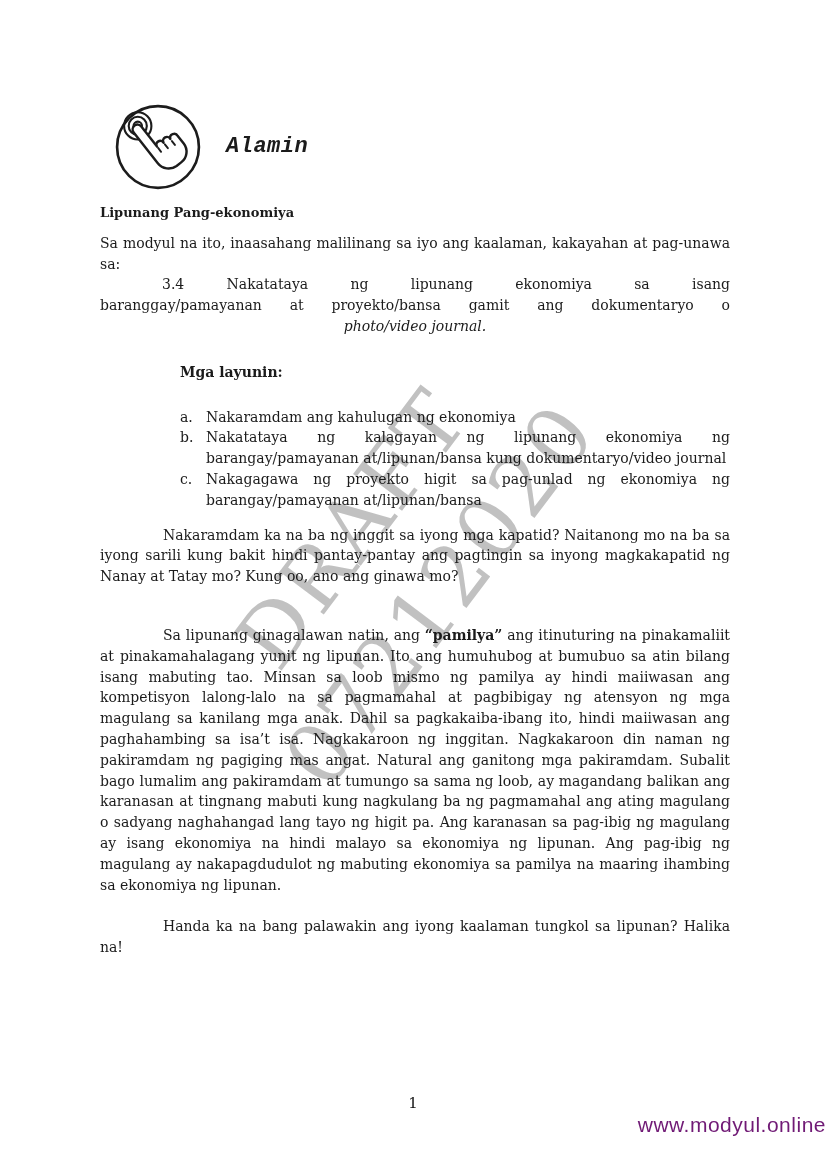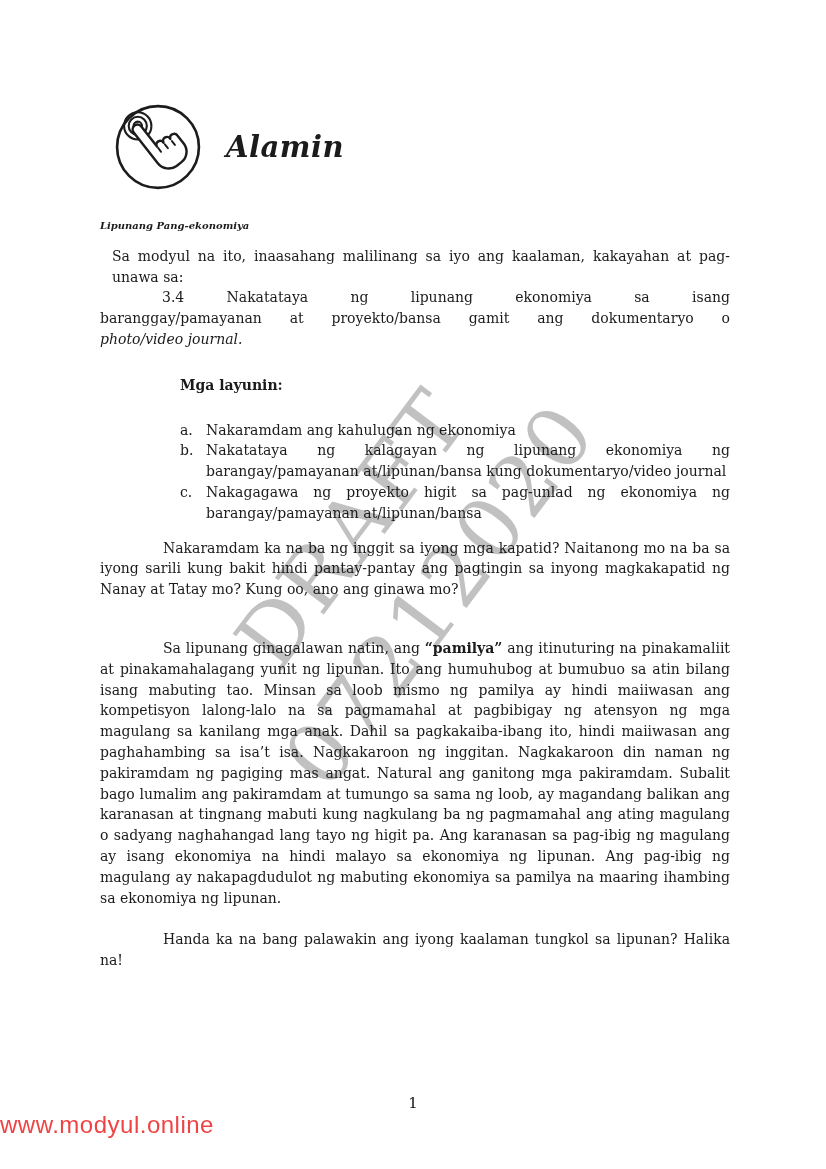--- a/index.html
+++ b/index.html
@@ -30,55 +30,56 @@
     opacity:0.85;
   }
   .content {
     position:relative;
     z-index:1;
     padding:103px 96px 0 100px;
   }
   .header-row { display:flex; align-items:center; margin-left:14px; }
   .icon-circle { width:88px; height:88px; flex:none; }
   .section-title {
-    font-size:29px;
+    font-size:22px;
     font-weight:bold;
     font-style:italic;
     margin-left:24px;
     letter-spacing:0.5px;
+    font-family:Liberation Mono, monospace;
   }
-  .topic { font-weight:bold; margin-top:25px; font-size:10px;font-style:italic; }
+  .topic { font-weight:bold; margin-top:12px; font-size:13px; }
   .p-intro { margin-top:9px; text-align:justify; }
   .objective { font-weight:normal; }
   .obj-just { text-align:justify; text-align-last:justify; }
   .obj-line1 { padding-left:62px; }
-  .obj-line3 { font-style:italic; }
+  .obj-line3 { font-style:italic;text-align:center; }
   .layunin-head { margin-left:80px; margin-top:25px; font-weight:bold; }
   .obj-list { margin-left:80px; margin-top:24px; }
   .li-row { display:flex; }
   .li-label { width:26px; flex:none; }
   .li-text { flex:1; text-align:justify; }
   .para { text-align:justify; text-indent:63px; }
   .p1 { }
   .p2 { margin-top:38px; }
   .p3 { margin-top:21px; }
   .bold { font-weight:bold; }
   .page-number {
     position:absolute; z-index:1;
     top:1093px; left:0; right:0;
     text-align:center;
     font-size:15px;
     color:#111111;
   }
   .site-footer {
     position:absolute; z-index:1;
     top:1115px; left:0; right:0;
-    text-align:left;
-    font-size:24px;
-    color:#ef4444;
+    text-align:right;
+    font-size:21px;
+    color:#701a75;
     font-family:"Liberation Sans", sans-serif;
     letter-spacing:0.5px;
   }
 </style>
 </head>
 <body>
 
 <div class="page">
 
   <div class="watermark">
@@ -111,21 +112,21 @@
                      z" fill="#ffffff" stroke="#1c1c1c" stroke-width="2.8" stroke-linejoin="round" stroke-linecap="round"></path>
             <path d="M52.5 52 l0 5.5 M61.1 53.5 l0 5.5 M69.7 55.5 l0 5.5" fill="none" stroke="#1c1c1c" stroke-width="2.2" stroke-linecap="round"></path>
           </g>
         </svg>
       </div>
       <div class="section-title">Alamin</div>
     </div>
 
     <div class="topic">Lipunang Pang-ekonomiya</div>
 
-    <p class="p-intro" style="margin-bottom:0;margin-left:12px;">Sa modyul na ito, inaasahang malilinang sa iyo ang kaalaman, kakayahan at pag-unawa sa:</p>
+    <p class="p-intro" style="margin-bottom:0;">Sa modyul na ito, inaasahang malilinang sa iyo ang kaalaman, kakayahan at pag-unawa sa:</p>
 
     <div class="objective">
       <div class="obj-just obj-line1">3.4 Nakatataya ng lipunang ekonomiya sa isang</div>
       <div class="obj-just">baranggay/pamayanan at proyekto/bansa gamit ang dokumentaryo o</div>
       <div class="obj-line3">photo/video journal.</div>
     </div>
 
     <div class="layunin-head">Mga layunin:</div>
 
     <div class="obj-list">

